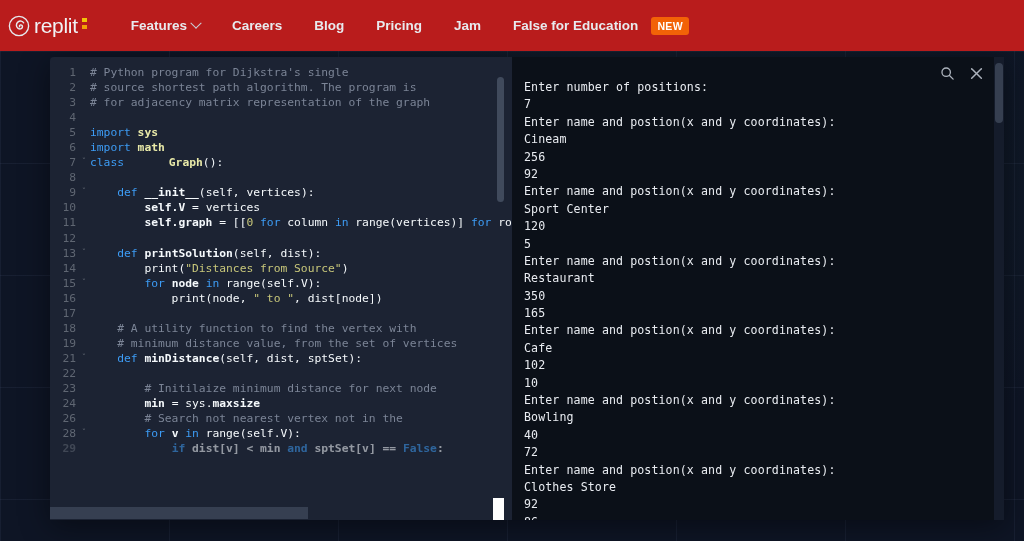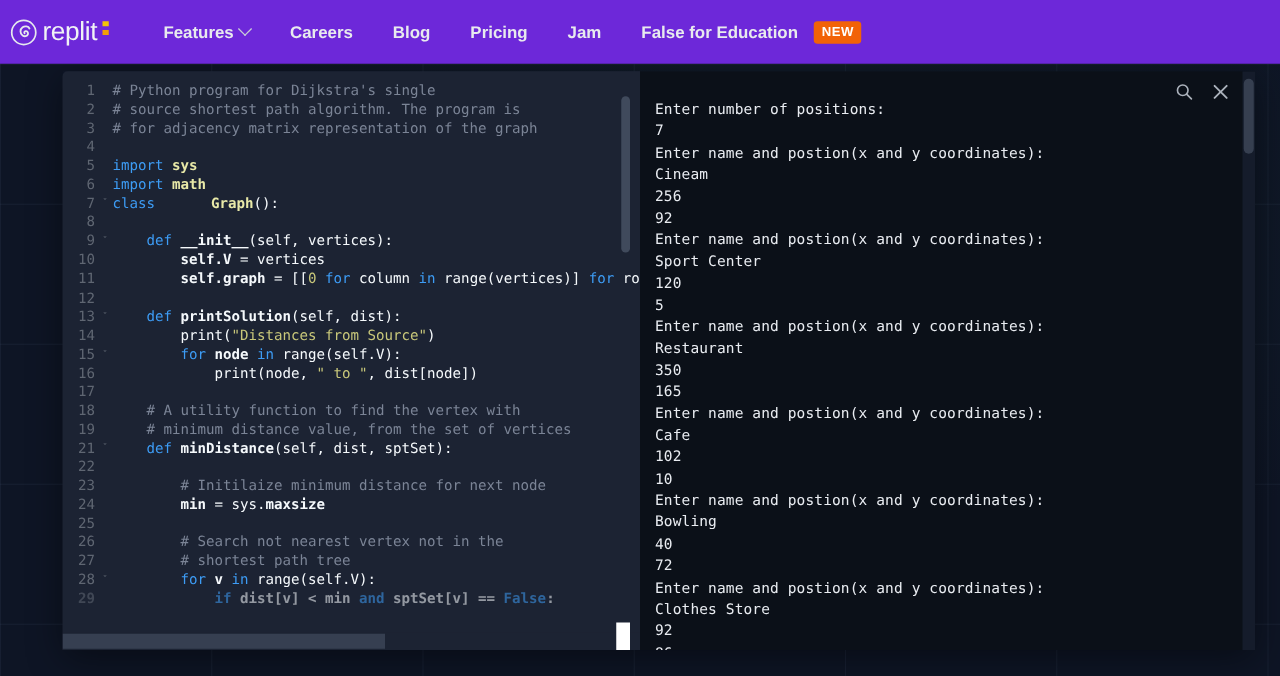--- a/index.html
+++ b/index.html
@@ -19,21 +19,21 @@
     background: #0e1525;
     overflow: hidden;
   }
 
   
   .navbar {
     position: absolute;
     top: 0; left: 0;
     width: 1024px;
     height: 51px;
-    background: #6d28d9;
+    background: #b91c1c;
     display: flex;
     align-items: center;
     padding-left: 8px;
     z-index: 30;
   }
 
   .logo-wrap {
     display: flex;
     align-items: center;
     margin-right: 26px;
@@ -331,23 +331,21 @@
           <div class="code-line"><span class="ln">14</span><span class="fold"></span><span class="ctext"><span class="t-pl">        print(</span><span class="t-str">"Distances from Source"</span><span class="t-pl">)</span></span></div>
           <div class="code-line"><span class="ln">15</span><span class="fold">ˇ</span><span class="ctext"><span class="t-pl">        </span><span class="t-kw">for </span><span class="t-var">node </span><span class="t-kw">in </span><span class="t-pl">range(self.V):</span></span></div>
           <div class="code-line"><span class="ln">16</span><span class="fold"></span><span class="ctext"><span class="t-pl">            print(node, </span><span class="t-str">" to "</span><span class="t-pl">, dist[node])</span></span></div>
           <div class="code-line"><span class="ln">17</span><span class="fold"></span><span class="ctext"><span class="t-pl"></span></span></div>
           <div class="code-line"><span class="ln">18</span><span class="fold"></span><span class="ctext"><span class="t-com">    # A utility function to find the vertex with</span></span></div>
           <div class="code-line"><span class="ln">19</span><span class="fold"></span><span class="ctext"><span class="t-com">    # minimum distance value, from the set of vertices</span></span></div>
           <div class="code-line"><span class="ln">21</span><span class="fold">ˇ</span><span class="ctext"><span class="t-pl">    </span><span class="t-kw">def </span><span class="t-fn">minDistance</span><span class="t-pl">(self, dist, sptSet):</span></span></div>
           <div class="code-line"><span class="ln">22</span><span class="fold"></span><span class="ctext"><span class="t-pl"></span></span></div>
           <div class="code-line"><span class="ln">23</span><span class="fold"></span><span class="ctext"><span class="t-com">        # Initilaize minimum distance for next node</span></span></div>
           <div class="code-line"><span class="ln">24</span><span class="fold"></span><span class="ctext"><span class="t-var">        min </span><span class="t-pl">= </span><span class="t-pl">sys.</span><span class="t-var">maxsize</span></span></div>
-          <div class="code-line"><span class="ln">25</span><span class="fold"></span><span class="ctext"><span class="t-pl"></span></span></div>
           <div class="code-line"><span class="ln">26</span><span class="fold"></span><span class="ctext"><span class="t-com">        # Search not nearest vertex not in the</span></span></div>
-          <div class="code-line"><span class="ln">27</span><span class="fold"></span><span class="ctext"><span class="t-com">        # shortest path tree</span></span></div>
           <div class="code-line"><span class="ln">28</span><span class="fold">ˇ</span><span class="ctext"><span class="t-pl">        </span><span class="t-kw">for </span><span class="t-var">v </span><span class="t-kw">in </span><span class="t-pl">range(self.V):</span></span></div>
           <div class="code-line line-29"><span class="ln">29</span><span class="fold"></span><span class="ctext"><span class="t-pl">            </span><span class="t-kw">if </span><span class="t-pl">dist[v] &lt; min </span><span class="t-kw">and </span><span class="t-pl">sptSet[v] == </span><span class="t-kw">False</span><span class="t-pl">:</span></span></div>
         </div>
 
       <div class="v-scroll">
         <div class="v-thumb"></div>
       </div>
 
       <div class="h-scroll">
         <div class="h-thumb"></div>

